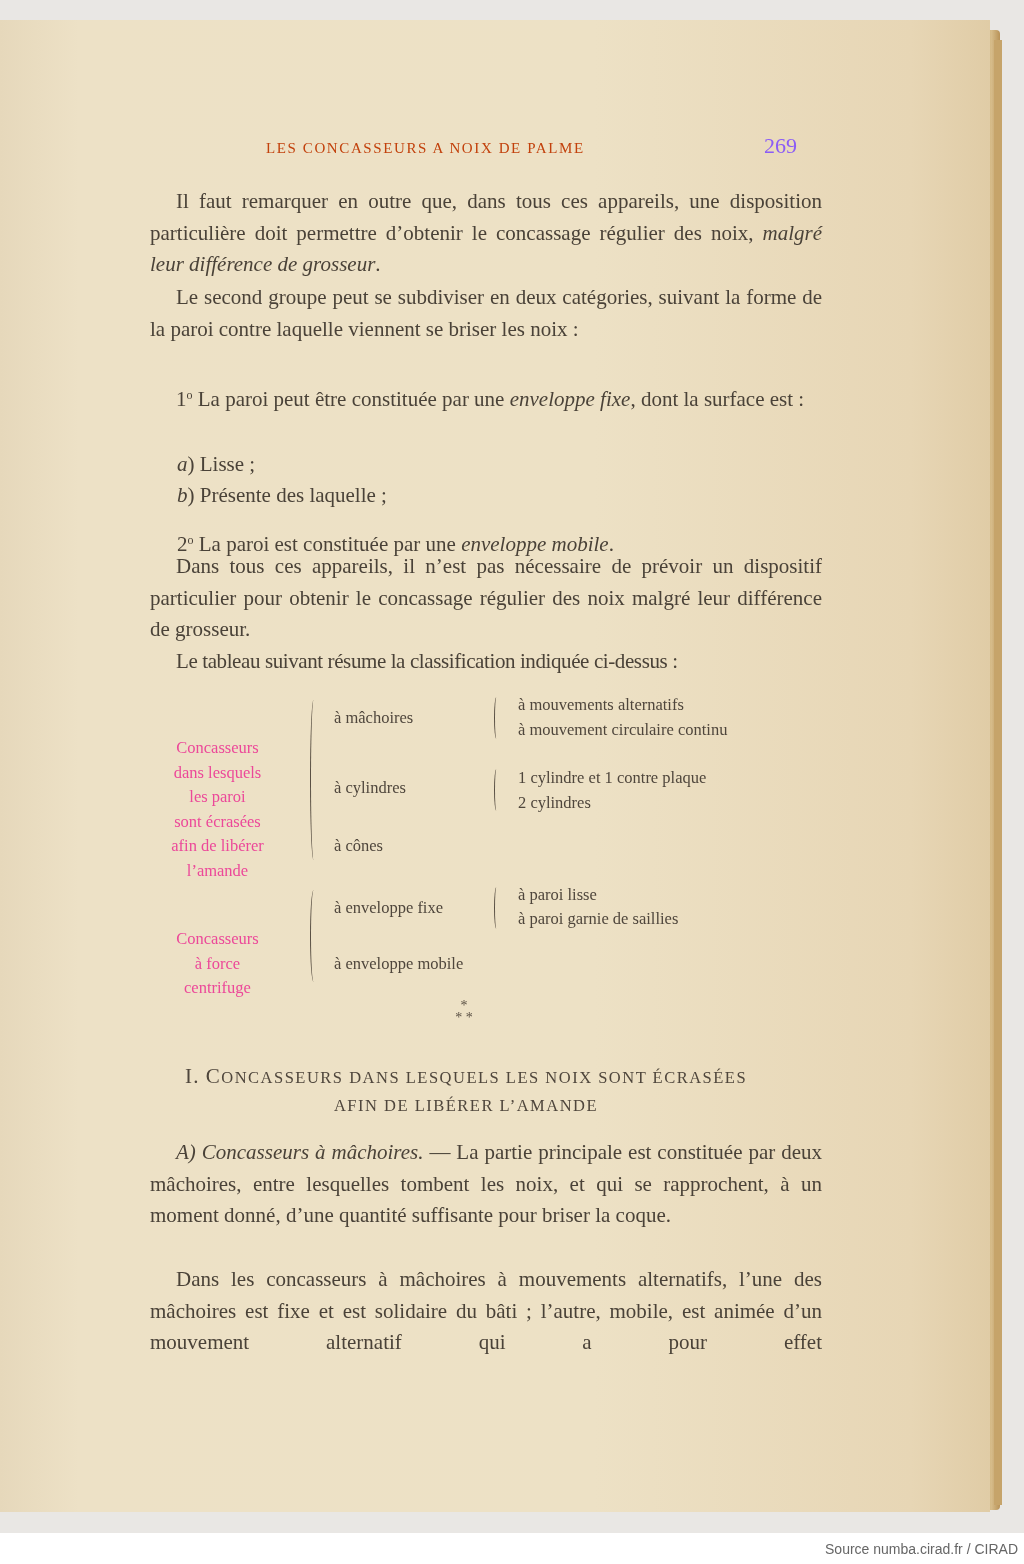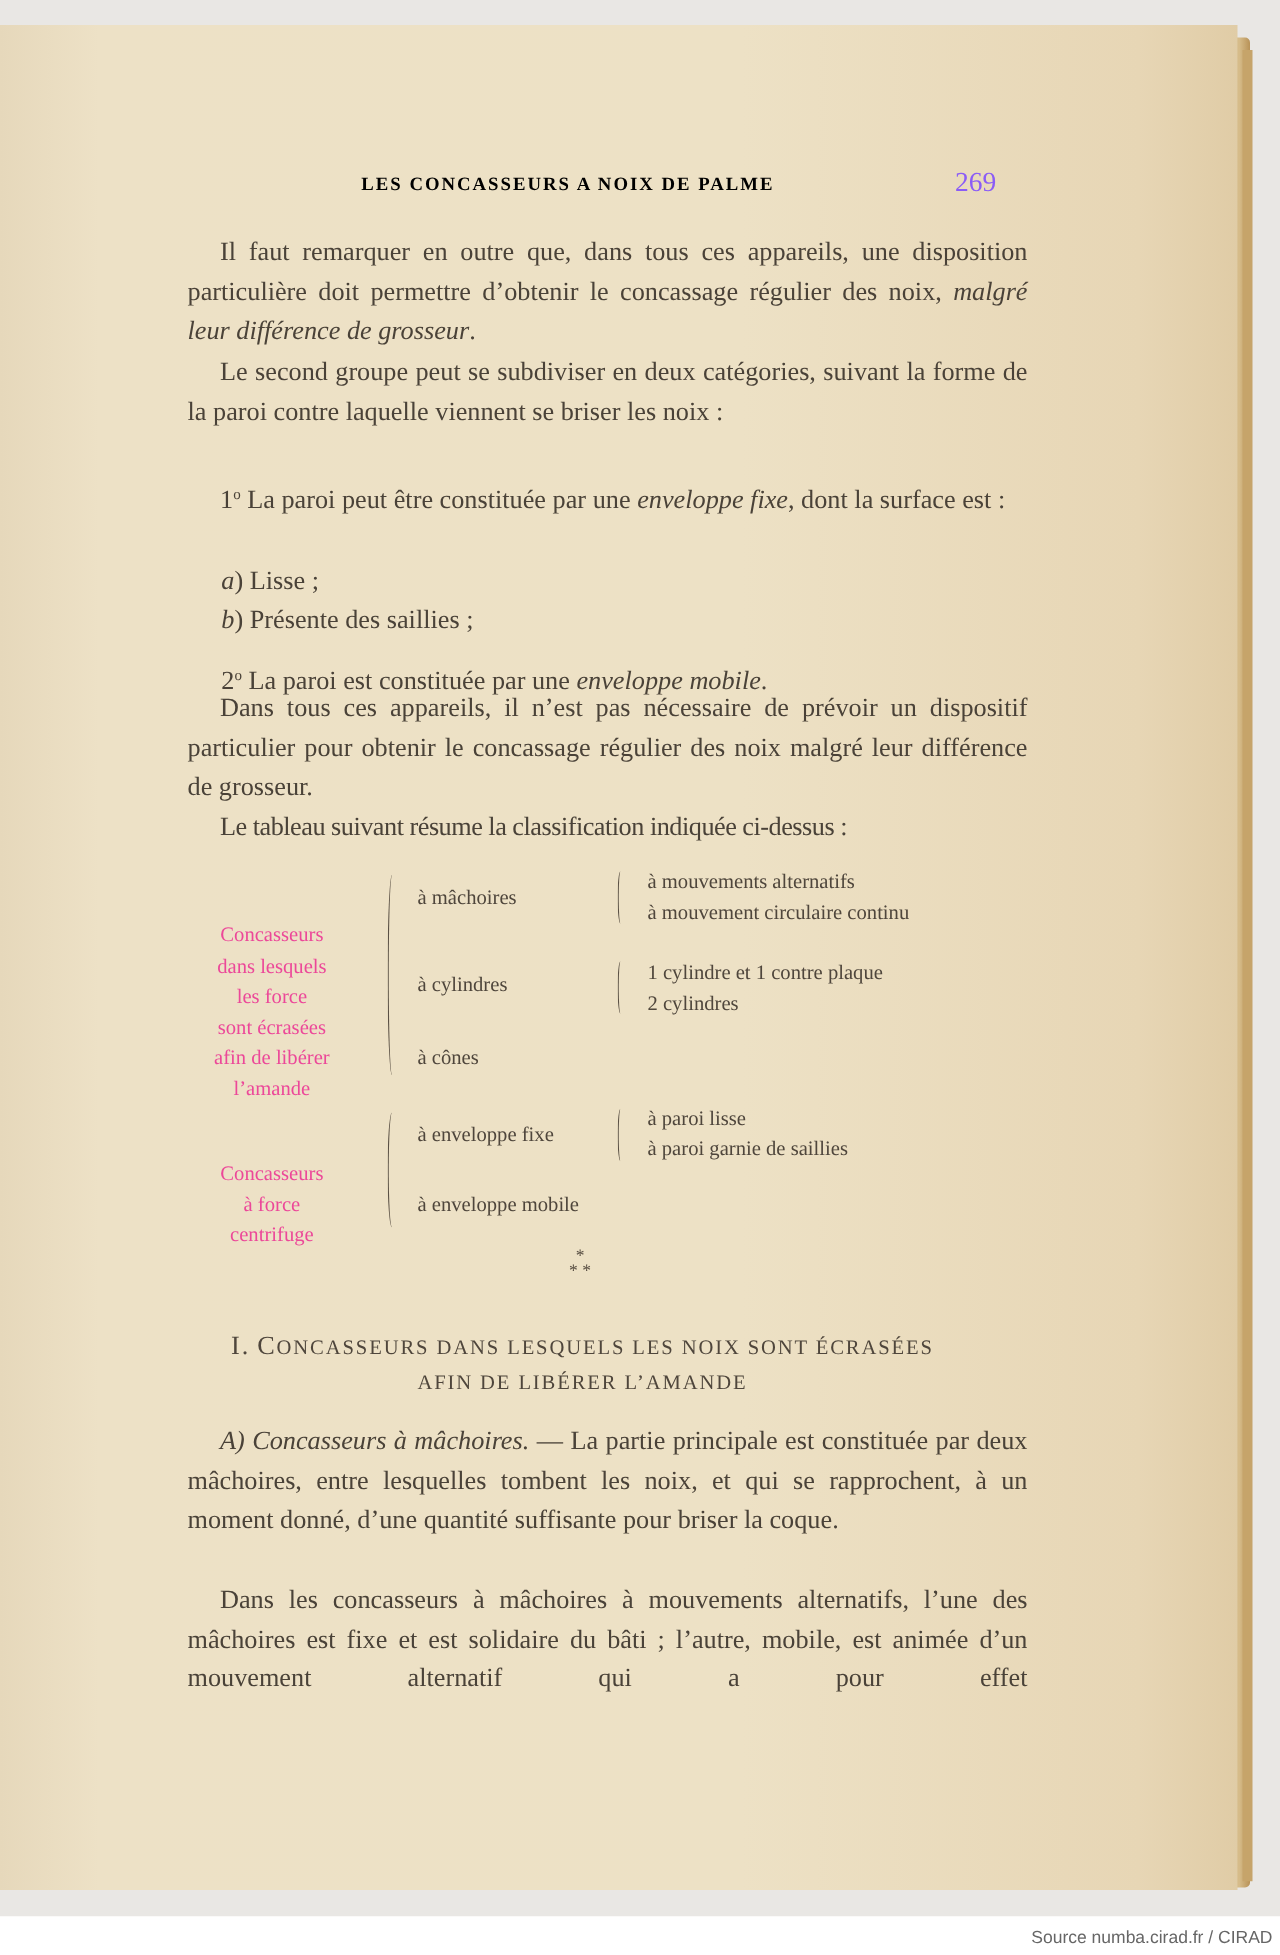--- a/index.html
+++ b/index.html
@@ -19,22 +19,22 @@
     .page-edge {
       position: absolute; left: 978px; top: 30px; width: 22px; height: 1480px;
       background: linear-gradient(90deg, #dcc59a 0%, #c9a96f 35%, #d7bd8b 60%, #b89257 100%);
       border-radius: 0 4px 4px 0;
     }
     .page-edge-2 {
       position: absolute; left: 994px; top: 40px; width: 8px; height: 1465px;
       background: #c6a46a;
     }
     .running-head {
-      position: absolute; left: 289px; top: 140px; width: 380px;
-      font-size: 15px; letter-spacing: 1.6px; color: #000000; font-weight: bold;
+      position: absolute; left: 266px; top: 140px; width: 380px;
+      font-size: 15px; letter-spacing: 1.6px; color: #c2410c;
     }
     .page-number {
       position: absolute; left: 764px; top: 133px; font-size: 22px; color: #8b5cf6;
     }
     .text {
       color: #4a4238; font-size: 21px; line-height: 31.5px; margin-left: 20px;
     }
     .para {
       position: absolute; left: 130px; width: 672px;
       text-align: justify; text-align-last: left;
@@ -78,35 +78,35 @@
 <div class="para indent text" style="top:282px;">Le second groupe peut se subdiviser en deux catégories, suivant la forme de la paroi contre laquelle viennent se briser les noix :</div>
 
 <div class="para indent text" style="top:380px;">
   <span>1</span><sup>o</sup><span> La paroi peut être constituée par une </span><em>enveloppe fixe</em><span>, dont la surface est :</span>
 </div>
 
 <div class="para text" style="top:449px; left:157px;">
   <em>a</em><span>) Lisse ;</span>
 </div>
 <div class="para text" style="top:480px; left:157px;">
-  <em>b</em><span>) Présente des saillies ;</span>
+  <em>b</em><span>) Présente des laquelle ;</span>
 </div>
 
 <div class="para text" style="top:525px; left:157px; width:645px;">
   <span>2</span><sup>o</sup><span> La paroi est constituée par une </span><em>enveloppe mobile</em><span>.</span>
 </div>
 
 <div class="para indent text" style="top:551px;">Dans tous ces appareils, il n’est pas nécessaire de prévoir un dispositif particulier pour obtenir le concassage régulier des noix malgré leur différence de grosseur.</div>
 
 <div class="para indent text" style="top:646px; letter-spacing:-0.4px;">Le tableau suivant résume la classification indiquée ci-dessus :</div>
 
 <div class="t-left" style="left:150px; top:711px; width:135px;">
   <div>Concasseurs</div>
   <div>dans lesquels</div>
-  <div>les force</div>
+  <div>les paroi</div>
   <div>sont écrasées</div>
   <div>afin de libérer</div>
   <div>l’amande</div>
 </div>
 <div class="brace" style="left:310px; top:700px; width:8px; height:160px;"></div>
 
 <div class="t-mid" style="left:334px; top:708px;">à mâchoires</div>
 <div class="brace" style="left:494px; top:697px; width:5px; height:42px;"></div>
 <div class="t-right" style="left:518px; top:695px;">à mouvements alternatifs</div>
 <div class="t-right" style="left:518px; top:720px;">à mouvement circulaire continu</div>

